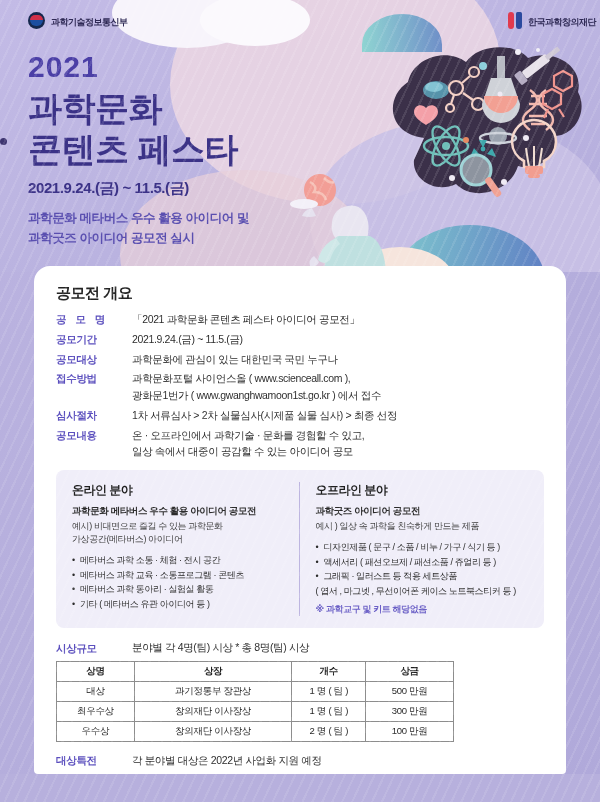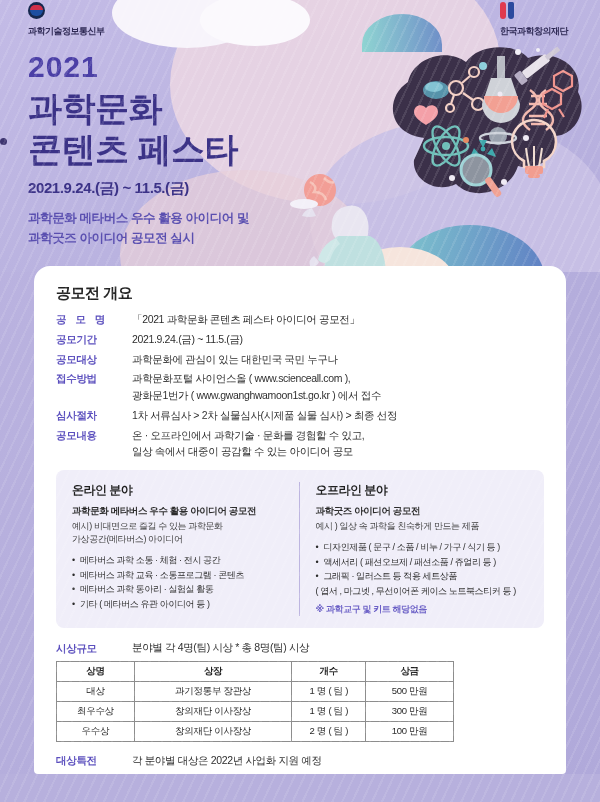--- a/index.html
+++ b/index.html
@@ -154,23 +154,23 @@
   .bottom-strip {
     position:absolute; left:0; bottom:0; width:600px; height:28px;
     background:#b7b0dd; z-index:5;
   }
 
   
   .topbar {
     position:absolute; left:0; top:0; width:600px; height:40px; z-index:7;
     display:flex; align-items:center;
   }
-  .logo { display:flex; align-items:flex-start; gap:6px;flex-direction:column; }
+  .logo { display:flex; align-items:flex-end; gap:6px; }
   .logo.left { margin-left:28px; }
-  .logo.right { margin-left:auto; margin-right:32px;padding-left:32px; }
+  .logo.right { margin-left:auto; margin-right:4px;padding-left:32px; }
   .logo-text { font-size:9px; font-weight:bold; color:#2f2a55; letter-spacing:-0.5px; }
   .taegeuk {
     width:17px; height:17px; border-radius:50%; background:#15284e; position:relative; overflow:hidden;
   }
   .taegeuk:before {
     content:""; position:absolute; left:2px; top:3px; width:13px; height:5px;
     background:#d0304a; border-radius:6px 6px 0 0 / 6px 6px 0 0;
   }
   .taegeuk:after {
     content:""; position:absolute; left:2px; top:8px; width:13px; height:6px;

